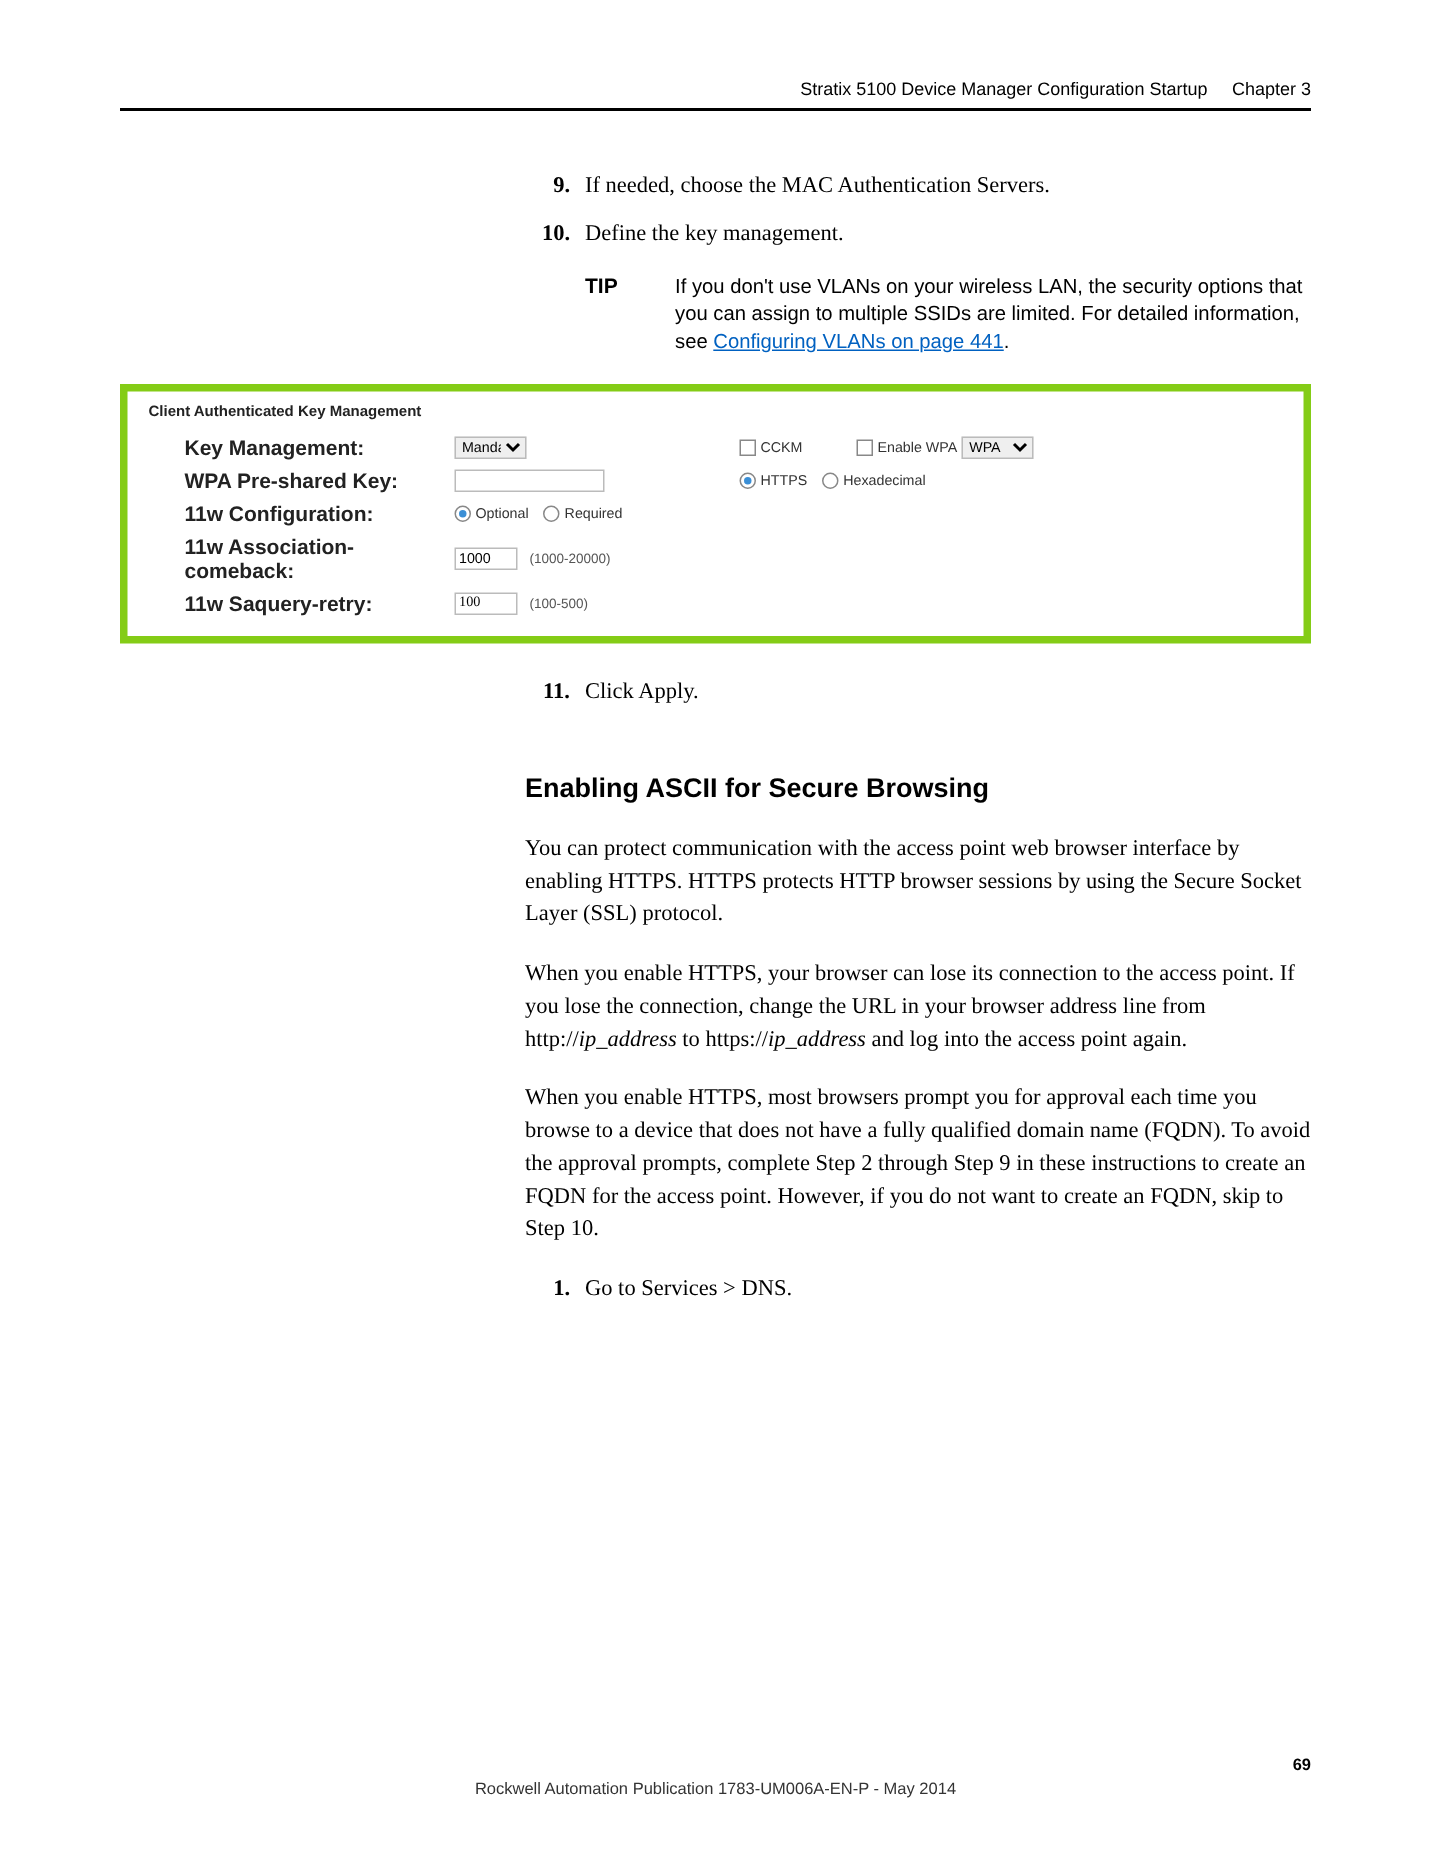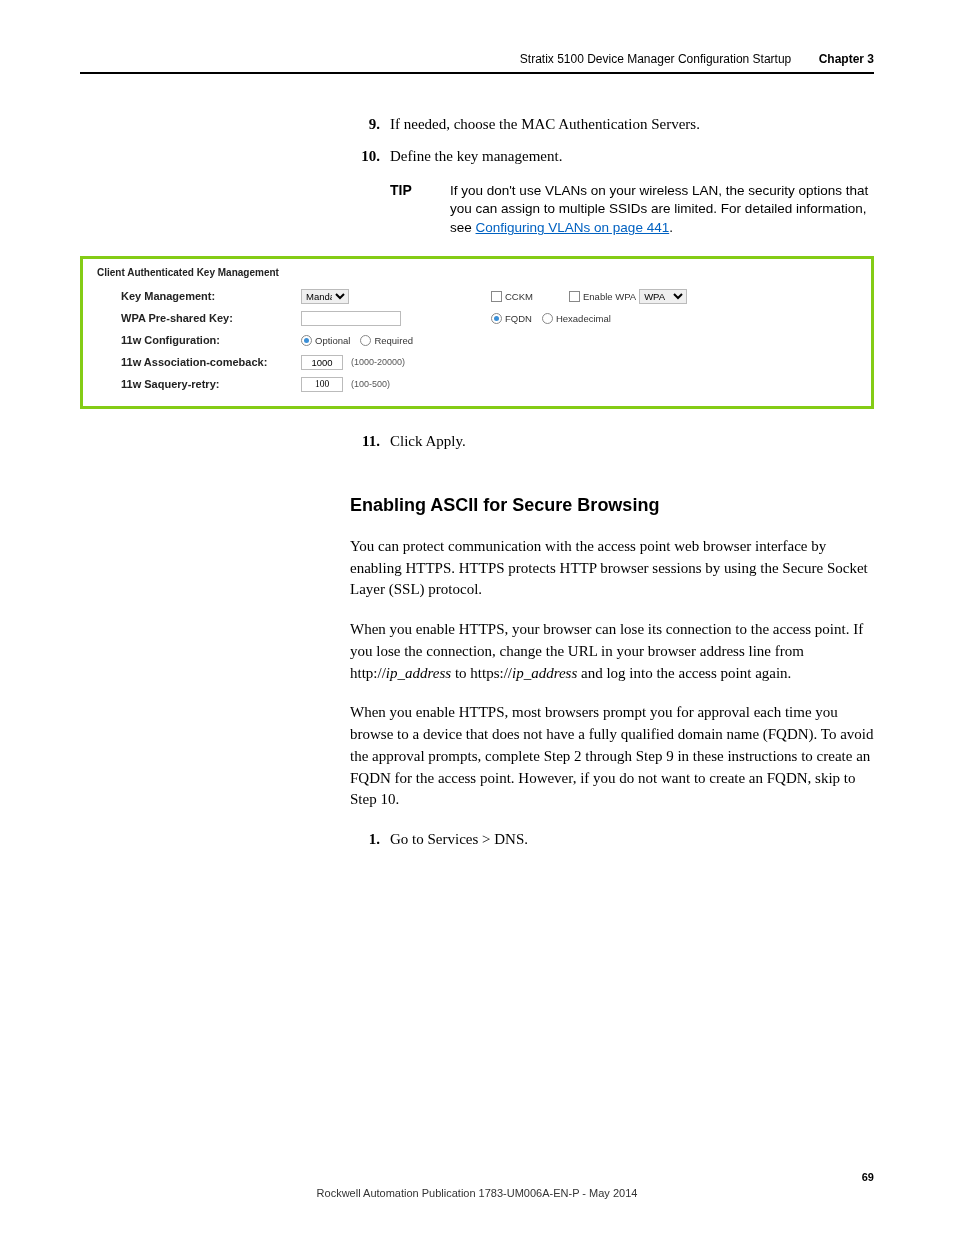--- a/index.html
+++ b/index.html
@@ -23,22 +23,22 @@
     padding-bottom: 6px;
     margin-bottom: 40px;
     text-align: right;
     font-family: Arial, Helvetica, sans-serif;
     font-size: 12px;
   }
   .header .doc-title {
     font-weight: normal;
   }
   .header .chapter {
-    font-weight: bold;
-    margin-left: 24px;
+    font-weight: normal;
+    margin-left: 13px;
   }
   .content {
     margin-left: 270px;
   }
   .ol-item {
     display: flex;
     margin-bottom: 10px;
     line-height: 1.45;
   }
   .ol-num {
@@ -65,21 +65,21 @@
     flex: 1;
     font-family: Arial, Helvetica, sans-serif;
     font-size: 13.5px;
     line-height: 1.4;
   }
   .tip-body a {
     color: #0061c1;
     text-decoration: underline;
   }
   .screenshot-panel {
-    border: 3px solid #84cc16;
+    border: 5px solid #84cc16;
     margin: 14px 0 22px -270px;
     padding: 8px 14px 8px 14px;
     font-family: Arial, Helvetica, sans-serif;
     font-size: 10px;
     color: #333;
     background: #fff;
     width: 794px;
     box-sizing: border-box;
   }
   .panel-heading {
@@ -90,37 +90,37 @@
   }
   .panel-row {
     display: flex;
     align-items: center;
     margin: 6px 0 6px 24px;
     min-height: 16px;
   }
   .panel-label {
     width: 180px;
     font-weight: bold;
-    font-size: 11px;
+    font-size: 14px;
     color: #222;
   }
   .panel-control {
     width: 190px;
     display: flex;
     align-items: center;
     gap: 8px;
   }
   .panel-control select, .panel-control input[type="text"] {
     font-size: 9.5px;
     border: 1px solid #bbb;
     height: 15px;
     box-sizing: border-box;
   }
   .panel-control select { width: 48px; }
-  .panel-control input[type="text"] { width: 100px; padding: 0 2px; text-align: center; }
+  .panel-control input[type="text"] { width: 100px; padding: 0 2px; }
   .hint {
     font-size: 9px;
     color: #555;
   }
   .panel-right {
     display: flex;
     align-items: center;
     gap: 36px;
     font-size: 9.5px;
   }
@@ -238,21 +238,21 @@
 
       <div class="panel-row">
         <div class="panel-label">WPA Pre-shared Key:</div>
         <div class="panel-control">
           <input type="text" value="" style="">
         </div>
         <div class="panel-right">
           <span style="display:flex;gap:10px;">
             <span class="radio-pair">
               <span class="radio-dot sel"></span>
-              <span>FQDN</span>
+              <span>HTTPS</span>
             </span>
             <span class="radio-pair">
               <span class="radio-dot"></span>
               <span>Hexadecimal</span>
             </span>
           </span>
         </div>
       </div>
 
       <div class="panel-row">

